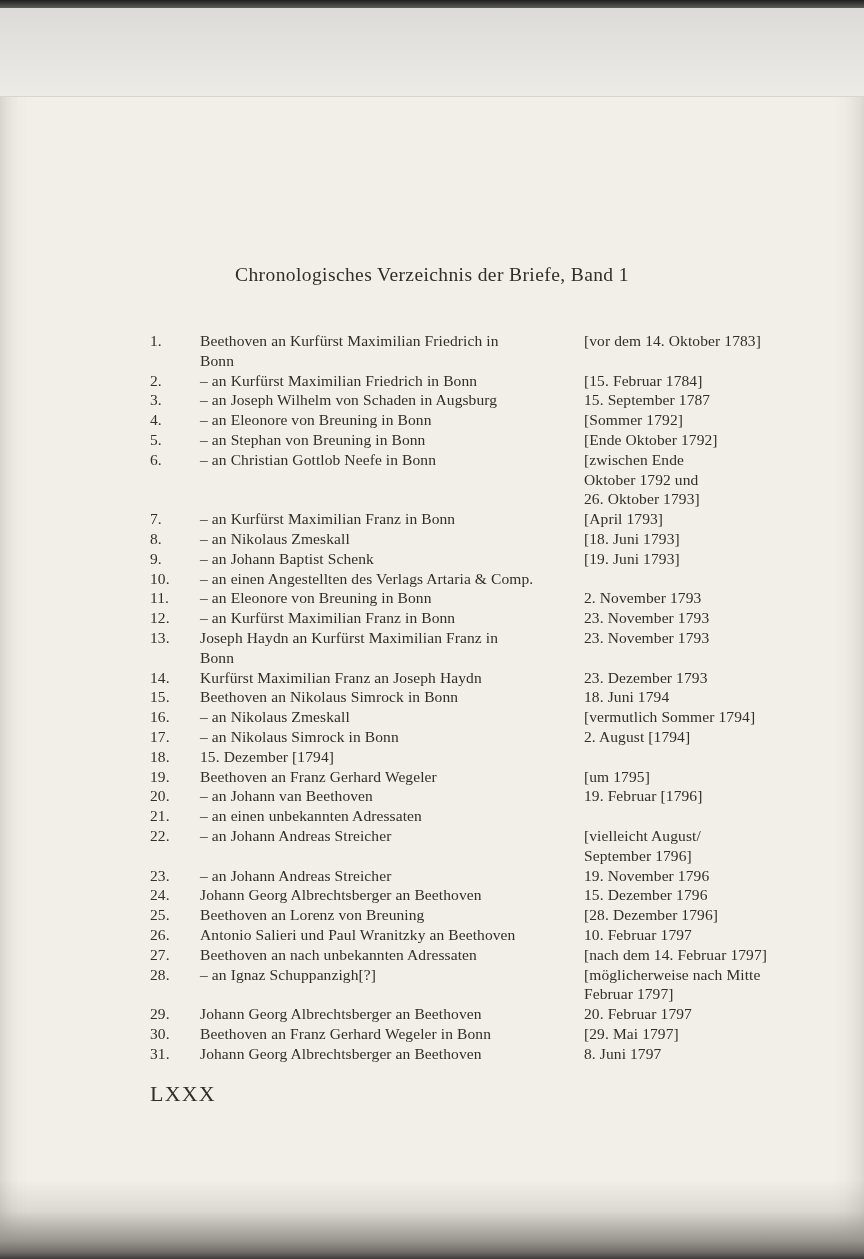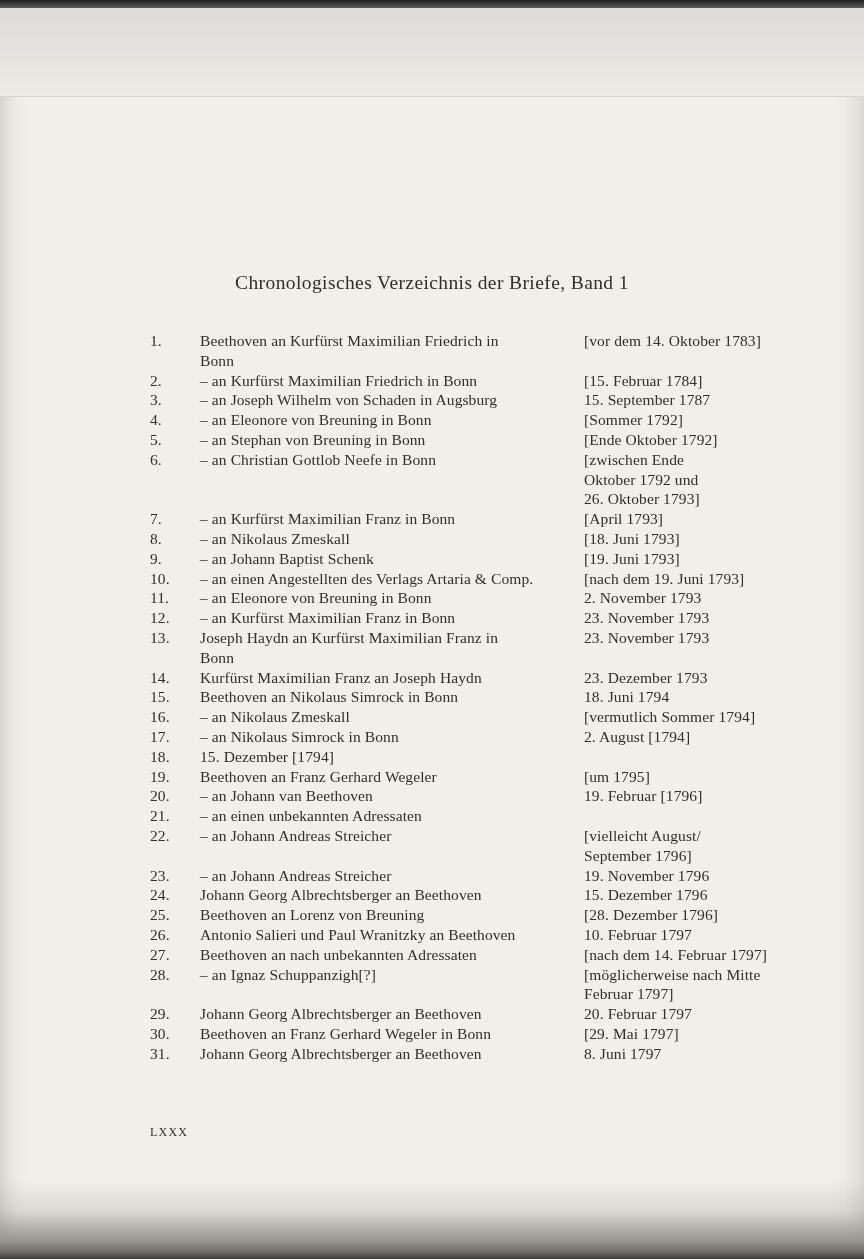--- a/index.html
+++ b/index.html
@@ -33,43 +33,42 @@
     position: absolute; left: 0; right: 0; bottom: 0; height: 80px;
     background: linear-gradient(to bottom,
       rgba(120,115,108,0) 0%,
       rgba(120,115,108,0.18) 40%,
       #97938d 78%,
       #6e6a66 92%,
       #3b3a38 100%);
   }
   .title {
     position: absolute;
-    top: 272px; left: 0; width: 100%;
+    top: 264px; left: 0; width: 100%;
     text-align: center;
     font-size: 19.5px;
     font-weight: normal;
     letter-spacing: 0.4px;
   }
   .entries {
     position: absolute;
     top: 331px; left: 150px; width: 670px;
     font-size: 15.5px;
     line-height: 19.8px;
     letter-spacing: 0.1px;
   }
   .entry-row { display: flex; align-items: flex-start; }
   .col-num  { flex: 0 0 50px; }
   .col-text { flex: 0 0 384px; white-space: pre-line; padding-right: 8px; }
   .col-date { flex: 1 1 auto; white-space: pre-line; }
   .footer {
     position: absolute;
     top: 1081px; left: 150px;
-    font-size: 12px;
+    font-size: 22px;
     letter-spacing: 1.2px;
-    margin-top: 44px;
   }
 </style>
 </head>
 <body>
 
 <div class="scan">
 
   <div class="top-strip"></div>
   <div class="top-band"></div>
 
@@ -129,21 +128,20 @@
 
   <div class="entry-row">
     <div class="col-num">9.</div>
     <div class="col-text">– an Johann Baptist Schenk</div>
     <div class="col-date">[19. Juni 1793]</div>
   </div>
 
   <div class="entry-row">
     <div class="col-num">10.</div>
     <div class="col-text">– an einen Angestellten des Verlags Artaria &amp; Comp.</div>
-    <div class="col-date">[nach dem 19. Juni 1793]</div>
   </div>
 
   <div class="entry-row">
     <div class="col-num">11.</div>
     <div class="col-text">– an Eleonore von Breuning in Bonn</div>
     <div class="col-date">2. November 1793</div>
   </div>
 
   <div class="entry-row">
     <div class="col-num">12.</div>

